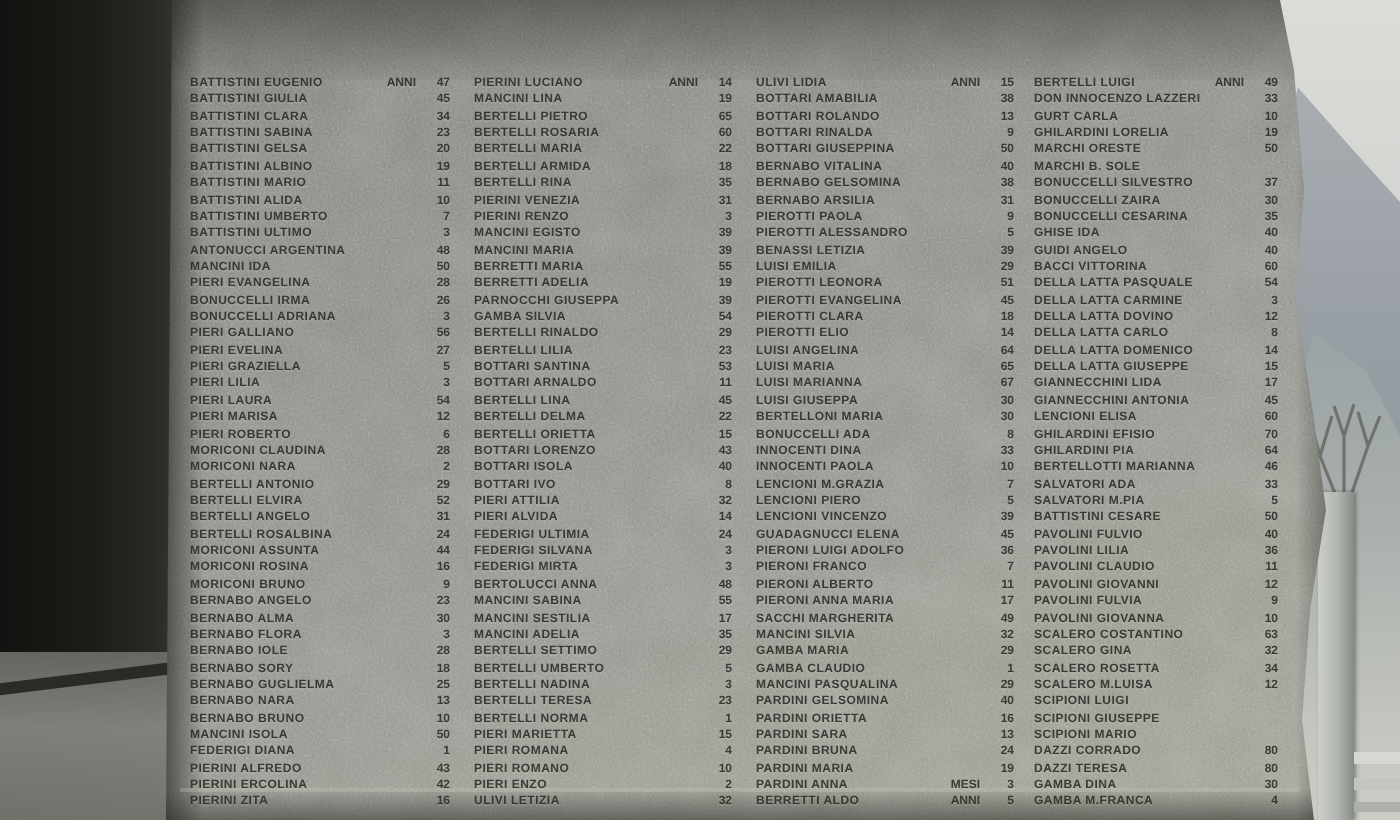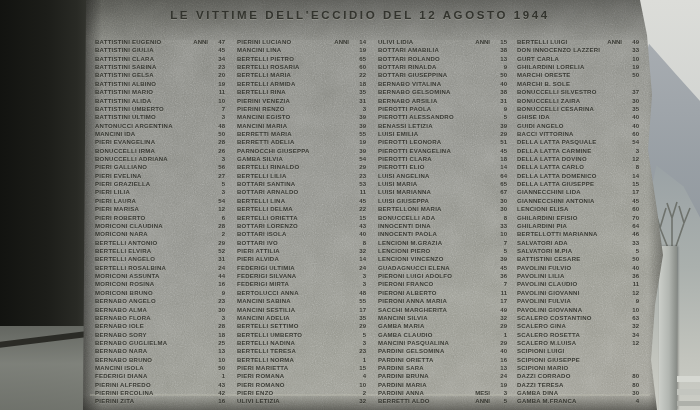--- a/index.html
+++ b/index.html
@@ -95,21 +95,20 @@
     </filter>
     <rect width="700" height="410" filter="url(#g1)" opacity="0.8"></rect>
     <rect width="700" height="410" filter="url(#g2)" opacity="0.35"></rect>
   </svg>
   <div class="shade-top"></div>
   <div class="edge-left"></div>
   <div class="edge-right"></div>
   <div class="base-shade"></div>
   <div class="base-line"></div>
 
-  <div class="title">LE VITTIME DELL'ECCIDIO DEL 12 AGOSTO 1944</div>
 
   <div class="cols">
     <div class="col">
         <div class="row">
           <span class="name">BATTISTINI EUGENIO</span>
           <span class="right">
             <span class="unit">ANNI</span>
             <span class="age">47</span>
           </span>
         </div>

